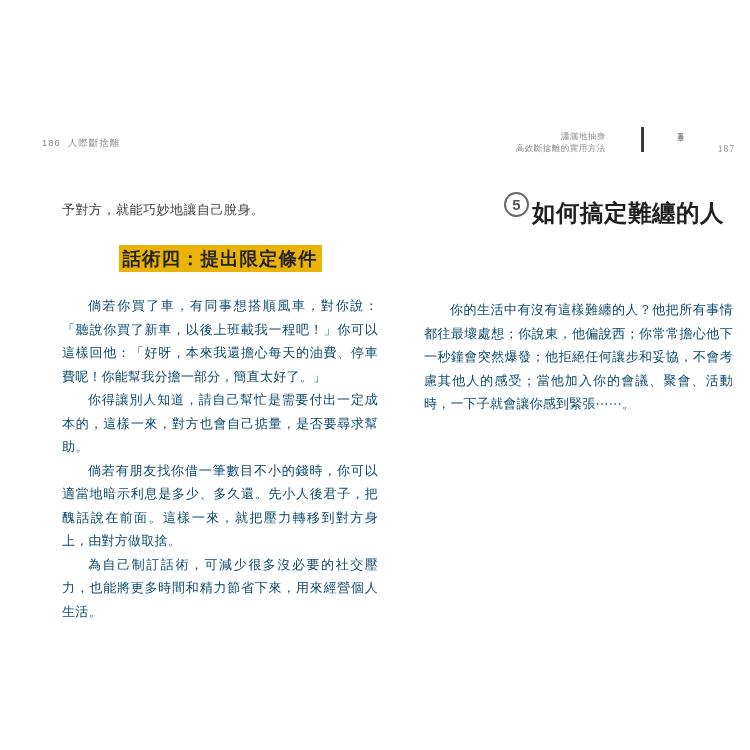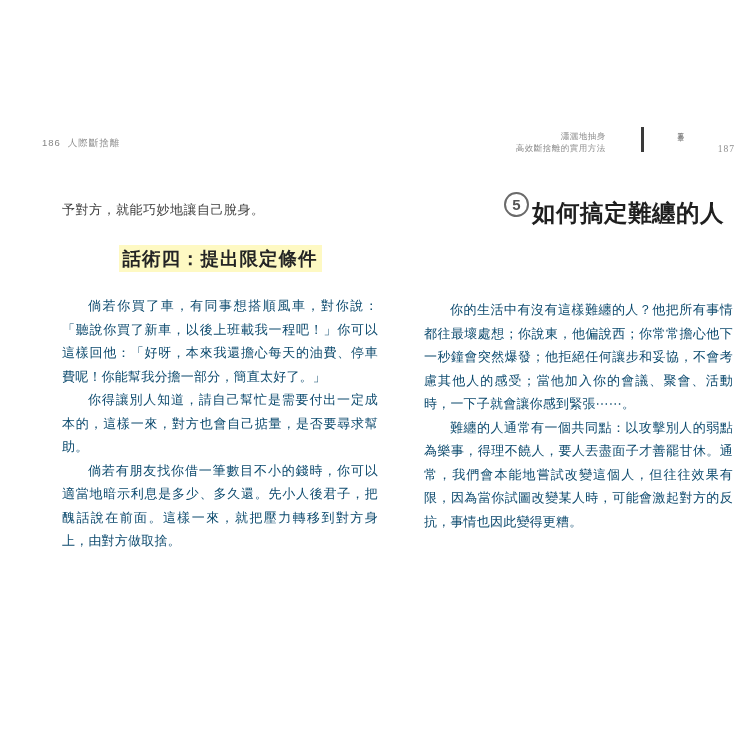--- a/index.html
+++ b/index.html
@@ -83,21 +83,21 @@
     width: 316px;
     text-align: center;
   }
   .left-heading {
     display: inline-block;
     font-family: Liberation Sans, sans-serif;
     font-weight: bold;
     font-size: 18.5px;
     color: #242424;
     letter-spacing: 1px;
-    background: #fef9c3;
+    background: #eab308;
     padding: 1px 4px;
   }
   .body-col {
     position: absolute;
     font-size: 13px;
     line-height: 23.5px;
     color: #0c4a6e;
     text-align: justify;
     letter-spacing: 0.2px;
   }
@@ -161,25 +161,25 @@
   <div class="left-intro">予對方，就能巧妙地讓自己脫身。</div>
 
   <div class="left-heading-wrap">
     <span class="left-heading">話術四：提出限定條件</span>
   </div>
 
   <div class="body-col" id="left-body">
     <p>倘若你買了車，有同事想搭順風車，對你說：「聽說你買了新車，以後上班載我一程吧！」你可以這樣回他：「好呀，本來我還擔心每天的油費、停車費呢！你能幫我分擔一部分，簡直太好了。」</p>
     <p>你得讓別人知道，請自己幫忙是需要付出一定成本的，這樣一來，對方也會自己掂量，是否要尋求幫助。</p>
     <p>倘若有朋友找你借一筆數目不小的錢時，你可以適當地暗示利息是多少、多久還。先小人後君子，把醜話說在前面。這樣一來，就把壓力轉移到對方身上，由對方做取捨。</p>
+    <p>為自己制訂話術，可減少很多沒必要的社交壓力，也能將更多時間和精力節省下來，用來經營個人生活。</p>
   </div>
 
   <div class="right-title">
     <span class="circle-num">5</span>
     <span class="right-title-text">如何搞定難纏的人</span>
   </div>
 
   <div class="body-col" id="right-body">
     <p>你的生活中有沒有這樣難纏的人？他把所有事情都往最壞處想；你說東，他偏說西；你常常擔心他下一秒鐘會突然爆發；他拒絕任何讓步和妥協，不會考慮其他人的感受；當他加入你的會議、聚會、活動時，一下子就會讓你感到緊張⋯⋯。</p>
-    <p>難纏的人通常有一個共同點：以攻擊別人的弱點為樂事，得理不饒人，要人丟盡面子才善罷甘休。通常，我們會本能地嘗試改變這個人，但往往效果有限，因為當你試圖改變某人時，可能會激起對方的反抗，事情也因此變得更糟。</p>
   </div>
 
 </div>
 
 </body></html>

